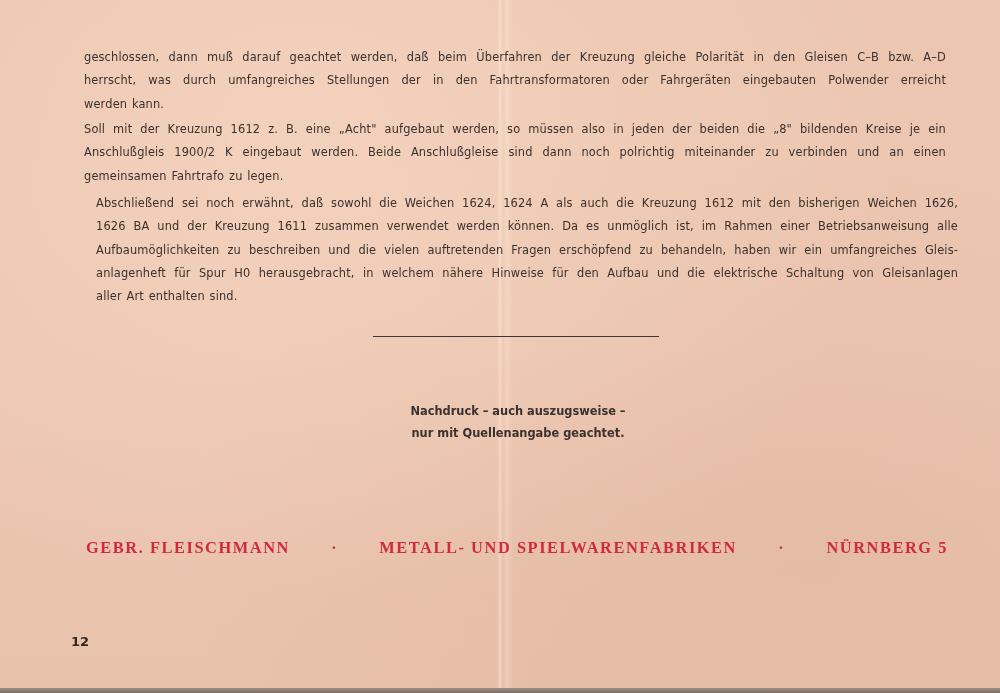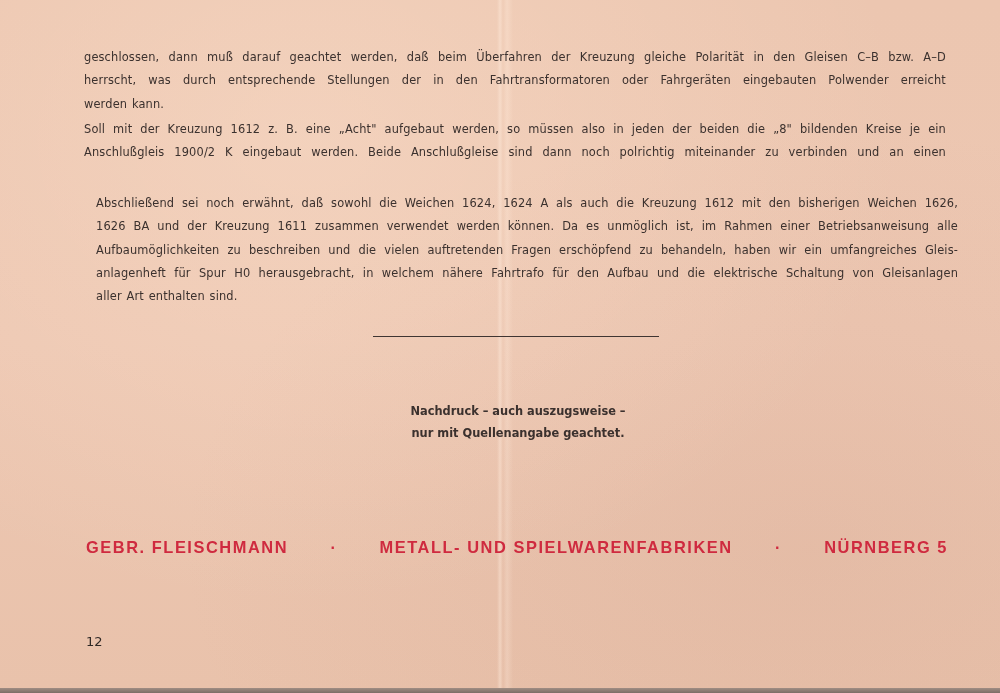--- a/index.html
+++ b/index.html
@@ -82,74 +82,75 @@
       font-size: 11.4px;
       line-height: 22px;
       color: #3b312e;
     }
     .notice span { display: block; font-weight: bold; }
     .publisher {
       position: absolute;
       left: 86px;
       top: 538px;
       width: 862px;
-      font-family: Liberation Sans, sans-serif;
+      font-family: Liberation Serif, serif;
       font-weight: bold;
       font-size: 16.4px;
       letter-spacing: 1.55px;
       color: #cf2a3f;
       white-space: nowrap;
       display: flex;
       justify-content: space-between;
       align-items: center;
     }
     .publisher .sep {
       font-size: 16px;
       padding: 0 2px;
     }
     .page-number {
       position: absolute;
-      left: 86px;
+      left: 71px;
       top: 634px;
       font-size: 13px;
-      font-weight: normal;
+      font-weight: bold;
       color: #2f2825;
     }
     .bottom-edge {
       position: absolute;
       left: 0;
       top: 688px;
       width: 1000px;
       height: 5px;
       background: linear-gradient(180deg, #a08d83, #7c6d66);
     }
   </style>
 </head>
 <body>
 
 <div class="page">
   <div class="fold-line"></div>
   <div class="edge-shadow"></div>
 
   <div class="body-text" id="para-1">
     <span class="line">geschlossen, dann muß darauf geachtet werden, daß beim Überfahren der Kreuzung gleiche Polarität in den Gleisen C–B  bzw. A–D</span>
-    <span class="line">herrscht, was durch entsprechende Stellungen der in den Fahrtransformatoren oder Fahrgeräten eingebauten Polwender erreicht</span>
+    <span class="line">herrscht, was durch umfangreiches Stellungen der in den Fahrtransformatoren oder Fahrgeräten eingebauten Polwender erreicht</span>
     <span class="line last">werden kann.</span>
   </div>
 
   <div class="body-text" id="para-2">
     <span class="line">Soll mit der Kreuzung 1612 z. B. eine „Acht" aufgebaut werden, so müssen also in jeden der beiden die „8" bildenden Kreise je ein</span>
     <span class="line">Anschlußgleis 1900/2 K eingebaut werden. Beide Anschlußgleise sind dann noch polrichtig miteinander zu verbinden und an einen</span>
+    <span class="line last">gemeinsamen Fahrtrafo zu legen.</span>
   </div>
 
   <div class="body-text" id="para-3">
     <span class="line">Abschließend sei noch erwähnt, daß sowohl die Weichen 1624, 1624 A als auch die Kreuzung 1612 mit den bisherigen Weichen 1626,</span>
     <span class="line">1626 BA und der Kreuzung 1611 zusammen verwendet werden können. Da es unmöglich ist, im Rahmen einer Betriebsanweisung alle</span>
     <span class="line">Aufbaumöglichkeiten zu beschreiben und die vielen auftretenden Fragen erschöpfend zu behandeln, haben wir ein umfangreiches Gleis-</span>
-    <span class="line">anlagenheft für Spur H0  herausgebracht, in welchem nähere Fahrtrafo für den Aufbau und die elektrische Schaltung von Gleisanlagen</span>
+    <span class="line">anlagenheft für Spur H0  herausgebracht, in welchem nähere Hinweise für den Aufbau und die elektrische Schaltung von Gleisanlagen</span>
     <span class="line last">aller Art enthalten sind.</span>
   </div>
 
   <div class="divider"></div>
 
   <div class="notice">
     <span>Nachdruck – auch auszugsweise –</span>
     <span>nur mit Quellenangabe geachtet.</span>
   </div>
 

